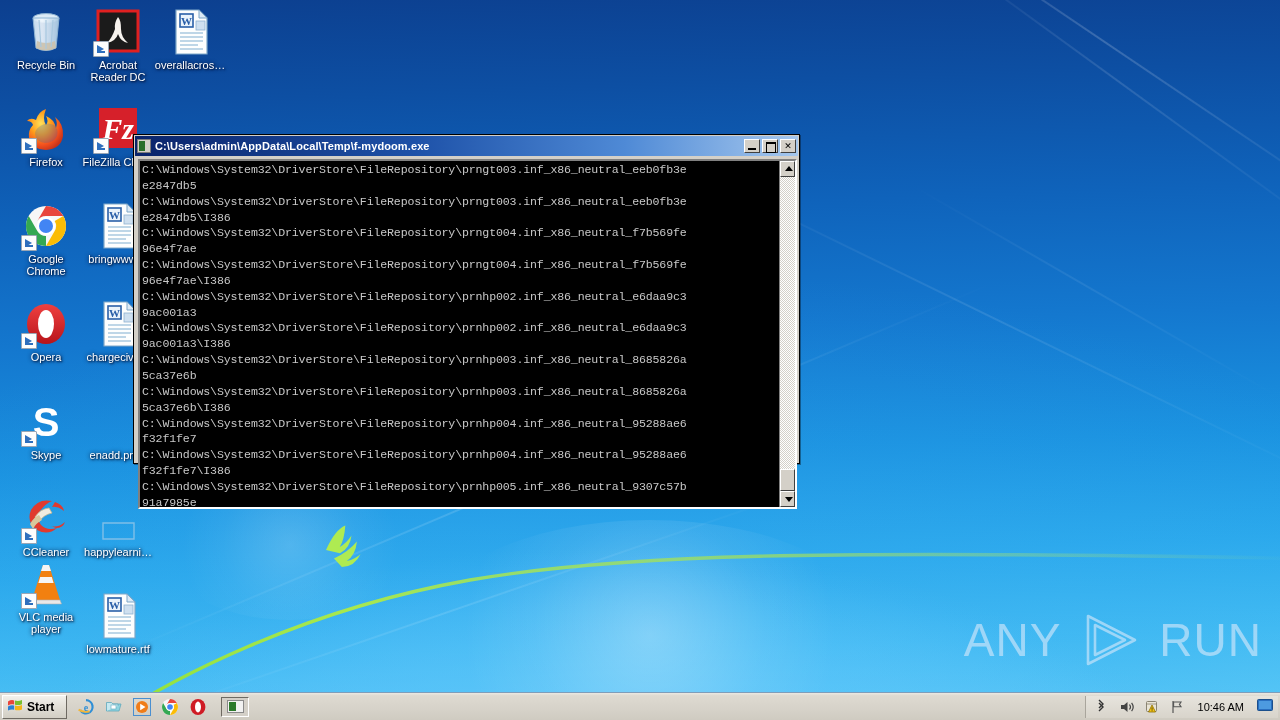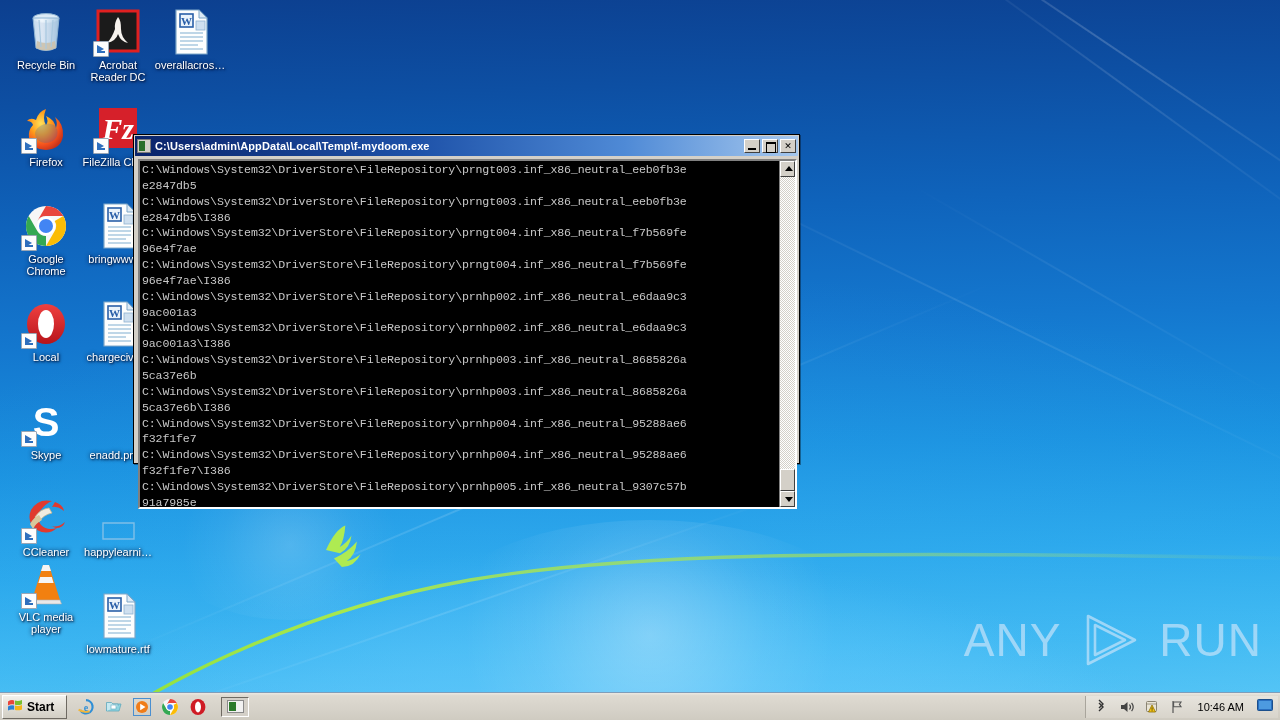--- a/index.html
+++ b/index.html
@@ -474,21 +474,21 @@
               <linearGradient id="op" x1="0" y1="0" x2="0" y2="1">
             <stop offset="0%" stop-color="#ef4040"></stop>
                 <stop offset="100%" stop-color="#b8141a"></stop>
               </linearGradient>
             </defs>
           <ellipse cx="24" cy="24" rx="19" ry="20" fill="url(#op)"></ellipse>
           <ellipse cx="24" cy="24" rx="8" ry="14" fill="#ffffff"></ellipse>
         </svg>
         <div class="shortcut"></div>
       </div>
-      <div class="lbl">Local</div>
+      <div class="lbl">Opera</div>
     </div>
 
     <div class="dicon" style="left:80px;top:300px">
       <div class="glyph">
         <svg width="48" height="48" viewBox="0 0 48 48">
           <path d="M10 2 H33 L41 10 V46 H10 Z" fill="#fdfefe" stroke="#7fa7c9" stroke-width="1.2"></path>
           <path d="M33 2 V10 H41 Z" fill="#dceaf6" stroke="#7fa7c9" stroke-width="1"></path>
           <rect x="14" y="6" width="13" height="13" fill="#eaf3fb" stroke="#2a5fa8" stroke-width="1.6"></rect>
           <text x="20.5" y="17" font-size="11" font-weight="bold" fill="#2a5fa8" text-anchor="middle" font-family="Liberation Serif, serif">W</text>
           <rect x="30" y="13" width="9" height="9" fill="#cfe0f0" stroke="#8fb2d0" stroke-width=".8"></rect>

